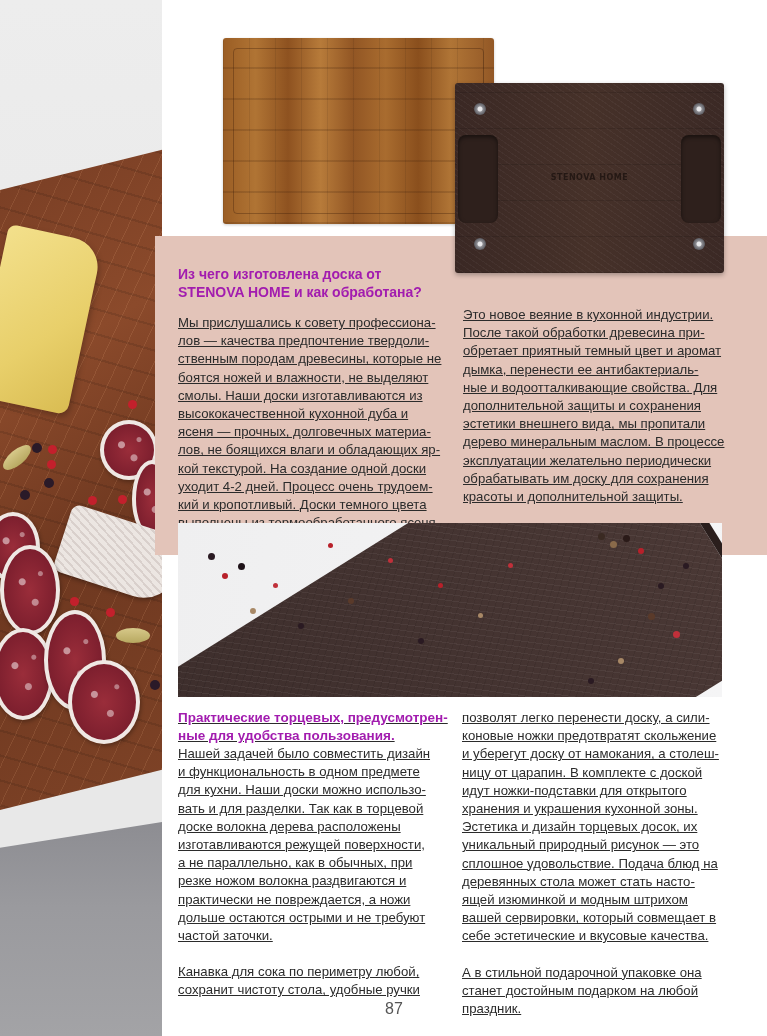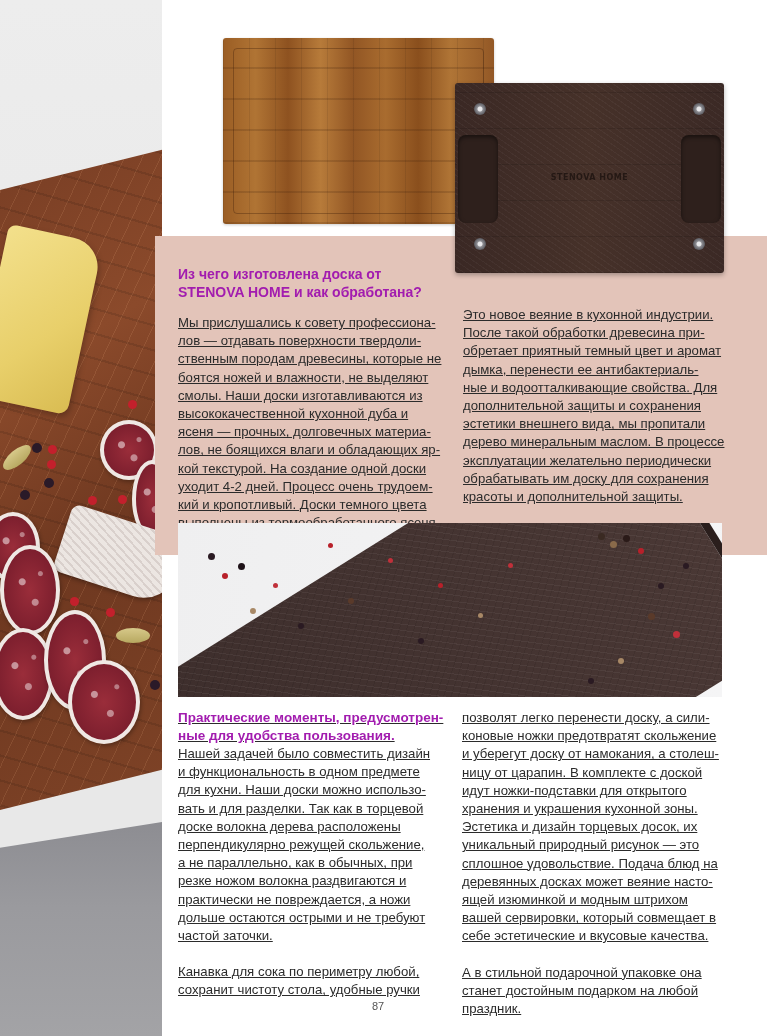--- a/index.html
+++ b/index.html
@@ -132,21 +132,21 @@
     }
     .spice-photo .dot { position: absolute; border-radius: 50%; }
 
     
     .sec2-col1 { position: absolute; left: 178px; top: 709px; width: 275px; }
     .sec2-title { font-size: 13.5px; line-height: 18px; }
     .sec2-col2 { position: absolute; left: 462px; top: 709px; width: 290px; }
     .para-gap { margin-top: 18px; }
 
     .page-number {
-      position: absolute; left: 372px; top: 1000px; font-size: 11px; color: #555;
+      position: absolute; left: 385px; top: 1000px; font-size: 16px; color: #555;
     }
   </style>
 </head>
 <body>
 
 <div class="left-photo">
   <div class="board"></div>
   <div class="table-bottom"></div>
   <div class="cheese"></div>
   <div class="salami" style="left:100px;top:420px;width:58px;height:60px;"></div>
@@ -188,21 +188,21 @@
   <div class="brand">STENOVA HOME</div>
 </div>
 
 <div class="sec1-title h2">
   <div>Из чего изготовлена доска от</div>
   <div>STENOVA HOME и как обработана?</div>
 </div>
 
 <div class="sec1-col1 col-text">
   <div>Мы прислушались к совету профессиона-</div>
-  <div>лов — отдавать поверхности твердоли-</div>
+  <div>лов — качества предпочтение твердоли-</div>
   <div>ственным породам древесины, которые не</div>
   <div>боятся ножей и влажности, не выделяют</div>
   <div>смолы. Наши доски изготавливаются из</div>
   <div>высококачественной кухонной дуба и</div>
   <div>ясеня — прочных, долговечных материа-</div>
   <div>лов, не боящихся влаги и обладающих яр-</div>
   <div>кой текстурой. На создание одной доски</div>
   <div>уходит 4-2 дней. Процесс очень трудоем-</div>
   <div>кий и кропотливый. Доски темного цвета</div>
   <div>выполнены из термообработанного ясеня.</div>
@@ -244,30 +244,30 @@
   <div class="dot" style="left:480px;top:60px;width:6px;height:6px;background:#2a1a22;"></div>
   <div class="dot" style="left:505px;top:40px;width:6px;height:6px;background:#2a1a22;"></div>
   <div class="dot" style="left:470px;top:90px;width:7px;height:7px;background:#5a3a2a;"></div>
   <div class="dot" style="left:495px;top:108px;width:7px;height:7px;background:#c0303a;"></div>
   <div class="dot" style="left:440px;top:135px;width:6px;height:6px;background:#a88866;"></div>
   <div class="dot" style="left:410px;top:155px;width:6px;height:6px;background:#2a1a22;"></div>
 </div>
 
 <div class="sec2-col1 col-text">
   <div class="sec2-title h2">
-    <div>Практические моменты, предусмотрен-</div>
+    <div>Практические торцевых, предусмотрен-</div>
     <div>ные для удобства пользования.</div>
   </div>
   <div>
     <div>Нашей задачей было совместить дизайн</div>
     <div>и функциональность в одном предмете</div>
     <div>для кухни. Наши доски можно использо-</div>
     <div>вать и для разделки. Так как в торцевой</div>
     <div>доске волокна дерева расположены</div>
-    <div>перпендикулярно режущей скольжение,</div>
+    <div>изготавливаются режущей поверхности,</div>
     <div>а не параллельно, как в обычных, при</div>
     <div>резке ножом волокна раздвигаются и</div>
     <div>практически не повреждается, а ножи</div>
     <div>дольше остаются острыми и не требуют</div>
     <div>частой заточки.</div>
   </div>
   <div class="para-gap">
     <div>Канавка для сока по периметру любой,</div>
     <div>сохранит чистоту стола, удобные ручки</div>
   </div>
@@ -277,21 +277,21 @@
   <div>
     <div>позволят легко перенести доску, а сили-</div>
     <div>коновые ножки предотвратят скольжение</div>
     <div>и уберегут доску от намокания, а столеш-</div>
     <div>ницу от царапин. В комплекте с доской</div>
     <div>идут ножки-подставки для открытого</div>
     <div>хранения и украшения кухонной зоны.</div>
     <div>Эстетика и дизайн торцевых досок, их</div>
     <div>уникальный природный рисунок — это</div>
     <div>сплошное удовольствие. Подача блюд на</div>
-    <div>деревянных досках может веяние насто-</div>
+    <div>деревянных стола может стать насто-</div>
     <div>ящей изюминкой и модным штрихом</div>
     <div>вашей сервировки, который совмещает в</div>
     <div>себе эстетические и вкусовые качества.</div>
   </div>
   <div class="para-gap">
     <div>А в стильной подарочной упаковке она</div>
     <div>станет достойным подарком на любой</div>
     <div>праздник.</div>
   </div>
 </div>

